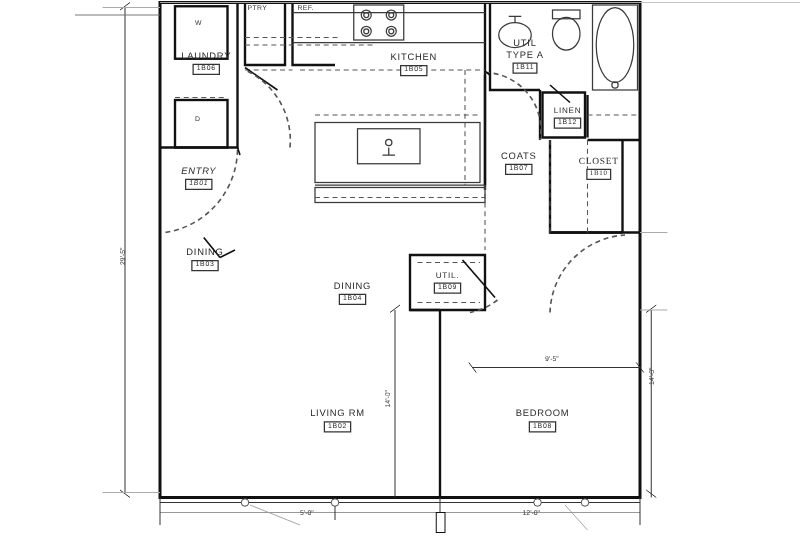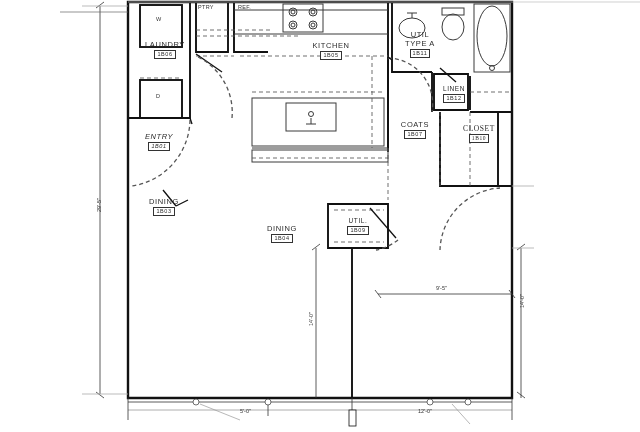--- a/index.html
+++ b/index.html
@@ -171,20 +171,24 @@
     <circle cx="430" cy="402" r="3"></circle>
     <circle cx="468" cy="402" r="3"></circle>
   </g>
 </svg>
 
 <div class="lbl" style="left:138px;top:132px;width:42px;font-style:italic;">
   <span class="nm">ENTRY</span>
   <span class="num">1B01</span>
 </div>
 
+<div class="lbl" style="left:234px;top:326px;width:72px;">
+  <span class="nm">LIVING  RM</span>
+  <span class="num">1B02</span>
+</div>
 
 <div class="lbl" style="left:142px;top:197px;width:44px;">
   <span class="nm">DINING</span>
   <span class="num">1B03</span>
 </div>
 
 <div class="lbl" style="left:256px;top:224px;width:52px;">
   <span class="nm">DINING</span>
   <span class="num">1B04</span>
 </div>
@@ -197,20 +201,24 @@
 <div class="lbl" style="left:136px;top:40px;width:58px;">
   <span class="nm">LAUNDRY</span>
   <span class="num">1B06</span>
 </div>
 
 <div class="lbl" style="left:398px;top:120px;width:34px;">
   <span class="nm">COATS</span>
   <span class="num">1B07</span>
 </div>
 
+<div class="lbl" style="left:402px;top:326px;width:64px;">
+  <span class="nm">BEDROOM</span>
+  <span class="num">1B08</span>
+</div>
 
 <div class="lbl" style="left:338px;top:216px;width:40px;font-size:6.5px;">
   <span class="nm">UTIL.</span>
   <span class="num">1B09</span>
 </div>
 
 <div class="lbl" style="left:454px;top:124px;width:50px;font-family:Liberation Serif, serif;">
   <span class="nm">CLOSET</span>
   <span class="num">1B10</span>
 </div>

